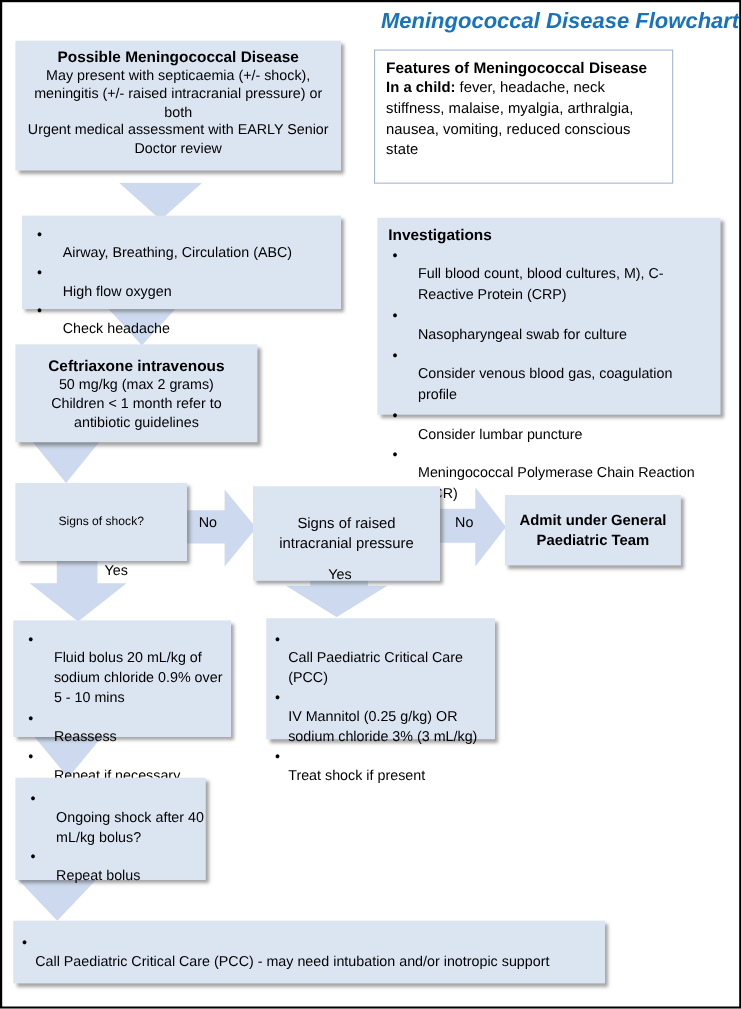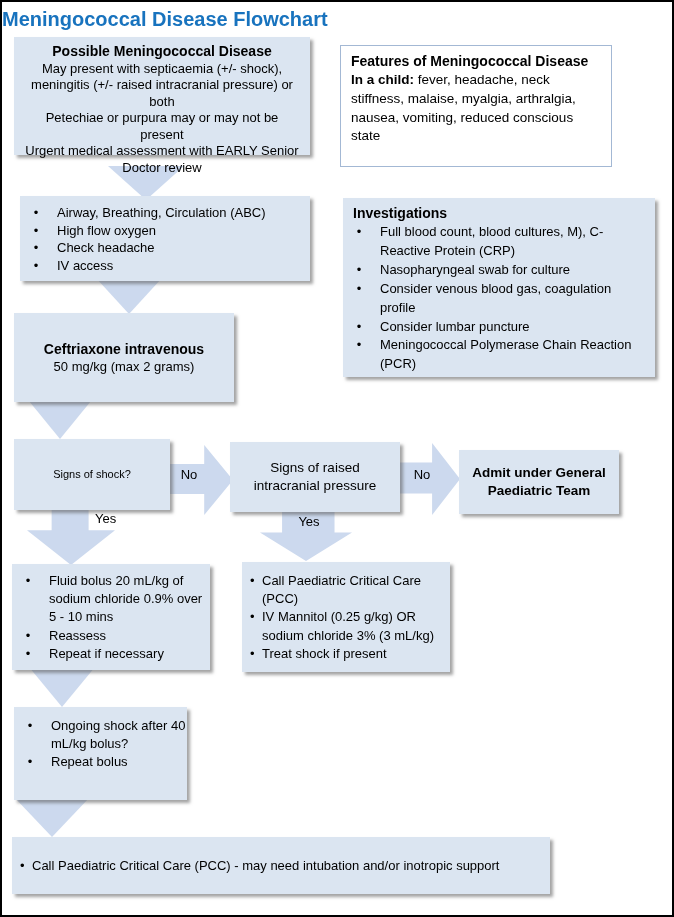--- a/index.html
+++ b/index.html
@@ -4,39 +4,39 @@
 <style>
   html,body { margin:0; padding:0; background:#fff; }
   .page {
     position:relative; width:674px; height:917px; box-sizing:border-box;
     border:2px solid #000; background:#fff;
     font-family:"Liberation Sans", sans-serif; color:#000;
     overflow:hidden;
   }
   .title {
     position:absolute; left:0; top:6px; width:670px;
-    text-align:left; font-size:20px; font-weight:bold; color:#1873be;
+    text-align:right; font-size:20px; font-weight:bold; color:#1873be;font-style:italic;
   }
   .box {
     position:absolute; box-sizing:border-box; z-index:2;
     background:#dbe5f1; box-shadow:3px 3px 3px rgba(90,90,90,0.55);
     font-size:13px; line-height:1.32;
   }
   .white-box {
     background:#fff; border:1px solid #a3b8d4; box-shadow:none;
   }
   .center { text-align:center; }
   .hdr { font-weight:bold; font-size:14px; }
   .vcenter { display:flex; flex-direction:column; justify-content:center; }
   
   .blt { display:flex; align-items:flex-start; }
   .blt .dot { flex:0 0 auto; }
   .wide .dot { width:12px; margin-left:10px; margin-right:15px; text-align:center; }
   .tight .dot { width:7px; margin-right:5px; }
-  .blt .txt { flex:1 1 auto; }
+  .blt .txt { flex:1 1 auto;margin-top:17px; }
   
   .tri-down, .arrow-right, .arrow-down {
     position:absolute; z-index:1; background:#ccd9ee;
     filter:drop-shadow(2px 2px 1px rgba(0,0,0,0.18));
   }
   .tri-down { clip-path:polygon(0 0, 100% 0, 50% 100%); }
   .arrow-right { clip-path:polygon(0 27%, 55% 27%, 55% 0, 100% 50%, 55% 100%, 55% 70%, 0 70%); }
   .arrow-down { clip-path:polygon(28% 0, 70% 0, 70% 40%, 100% 40%, 50% 100%, 0 40%, 28% 40%); }
   .arrow-down.r2 { clip-path:polygon(24% 0, 81% 0, 81% 42%, 100% 42%, 50% 100%, 0 42%, 24% 42%); }
   .lbl { position:absolute; z-index:3; font-size:13px; }
@@ -62,21 +62,20 @@
   <div class="arrow-down r2" style="left:258px; top:510px; width:92px; height:49px;"></div>
 
   <div class="lbl c" style="left:167px; top:465px;">No</div>
   <div class="lbl c" style="left:400px; top:465px;">No</div>
   <div class="lbl" style="left:93px;  top:509px;">Yes</div>
   <div class="lbl c" style="left:287px; top:512px;">Yes</div>
 
   <div class="box center" style="left:12px; top:35px; width:296px; height:118px; padding:6px 10px 0; line-height:1.27;">
     <div class="hdr">Possible Meningococcal Disease</div>
     <p>May present with septicaemia (+/- shock), meningitis (+/- raised intracranial pressure) or both</p>
-    <p>Petechiae or purpura may or may not be present</p>
     <p>Urgent medical assessment with EARLY Senior Doctor review</p>
   </div>
 
   <div class="box white-box" style="left:338px; top:43px; width:272px; height:122px; padding:6px 10px; font-size:13.5px; line-height:1.38;">
     <div class="hdr">Features of Meningococcal Disease</div>
     <p><b>In a child:</b><span> fever, headache, neck stiffness, malaise, myalgia, arthralgia, nausea, vomiting, reduced conscious state</span></p>
   </div>
 
   <div class="box" style="left:18px; top:194px; width:290px; height:85px; padding-top:8px; line-height:1.35;">
     <div class="blt wide">
@@ -117,27 +116,28 @@
       </div>
     <div class="blt wide">
         <span class="dot">•</span>
         <span class="txt">Meningococcal Polymerase Chain Reaction (PCR)</span>
       </div>
   </div>
 
   <div class="box center vcenter" style="left:12px; top:311px; width:220px; height:89px; padding:0 8px;">
     <div class="hdr">Ceftriaxone intravenous</div>
     <p>50 mg/kg (max 2 grams)</p>
+    <p>Children &lt; 1 month refer to antibiotic guidelines</p>
   </div>
 
   <div class="box center vcenter" style="left:12px; top:437px; width:156px; height:71px; font-size:11px;">
     <p>Signs of shock?</p>
   </div>
 
-  <div class="box center vcenter" style="left:228px; top:440px; width:170px; height:70px; padding:0 14px; font-size:13.5px;">
+  <div class="box center vcenter" style="left:228px; top:440px; width:170px; height:86px; padding:0 14px; font-size:13.5px;">
     <p>Signs of raised intracranial pressure</p>
   </div>
 
   <div class="box center vcenter" style="left:457px; top:448px; width:160px; height:64px; padding:0 8px; font-size:13.5px; font-weight:bold;">
     <p>Admit under General Paediatric Team</p>
   </div>
 
   <div class="box" style="left:10px; top:562px; width:198px; height:106px; padding-top:8px; line-height:1.4;">
     <div class="blt wide">
         <span class="dot">•</span>

